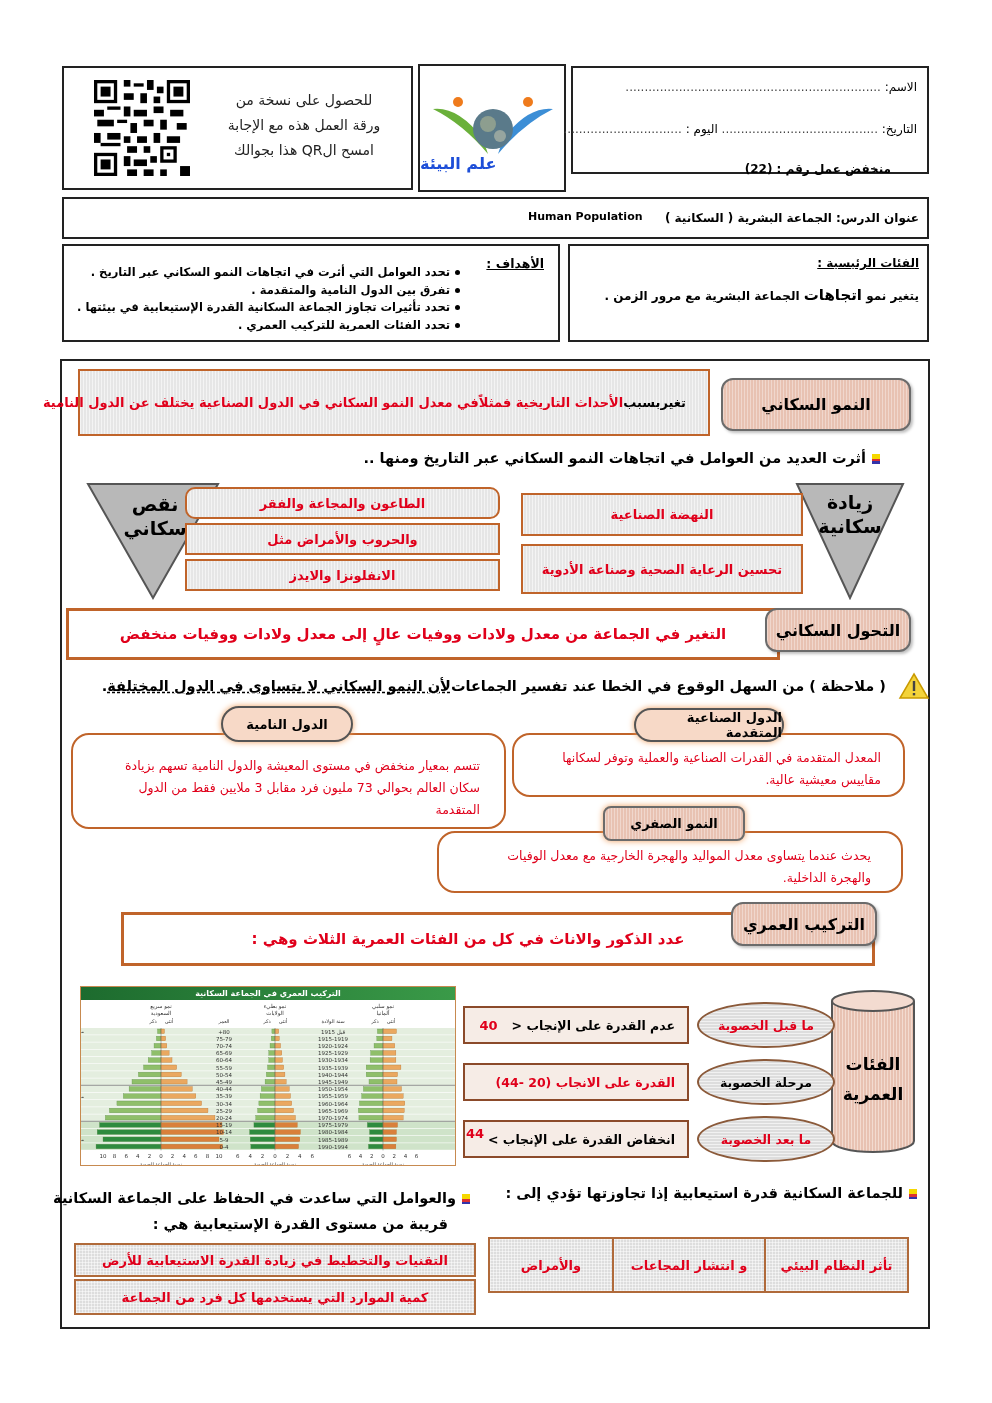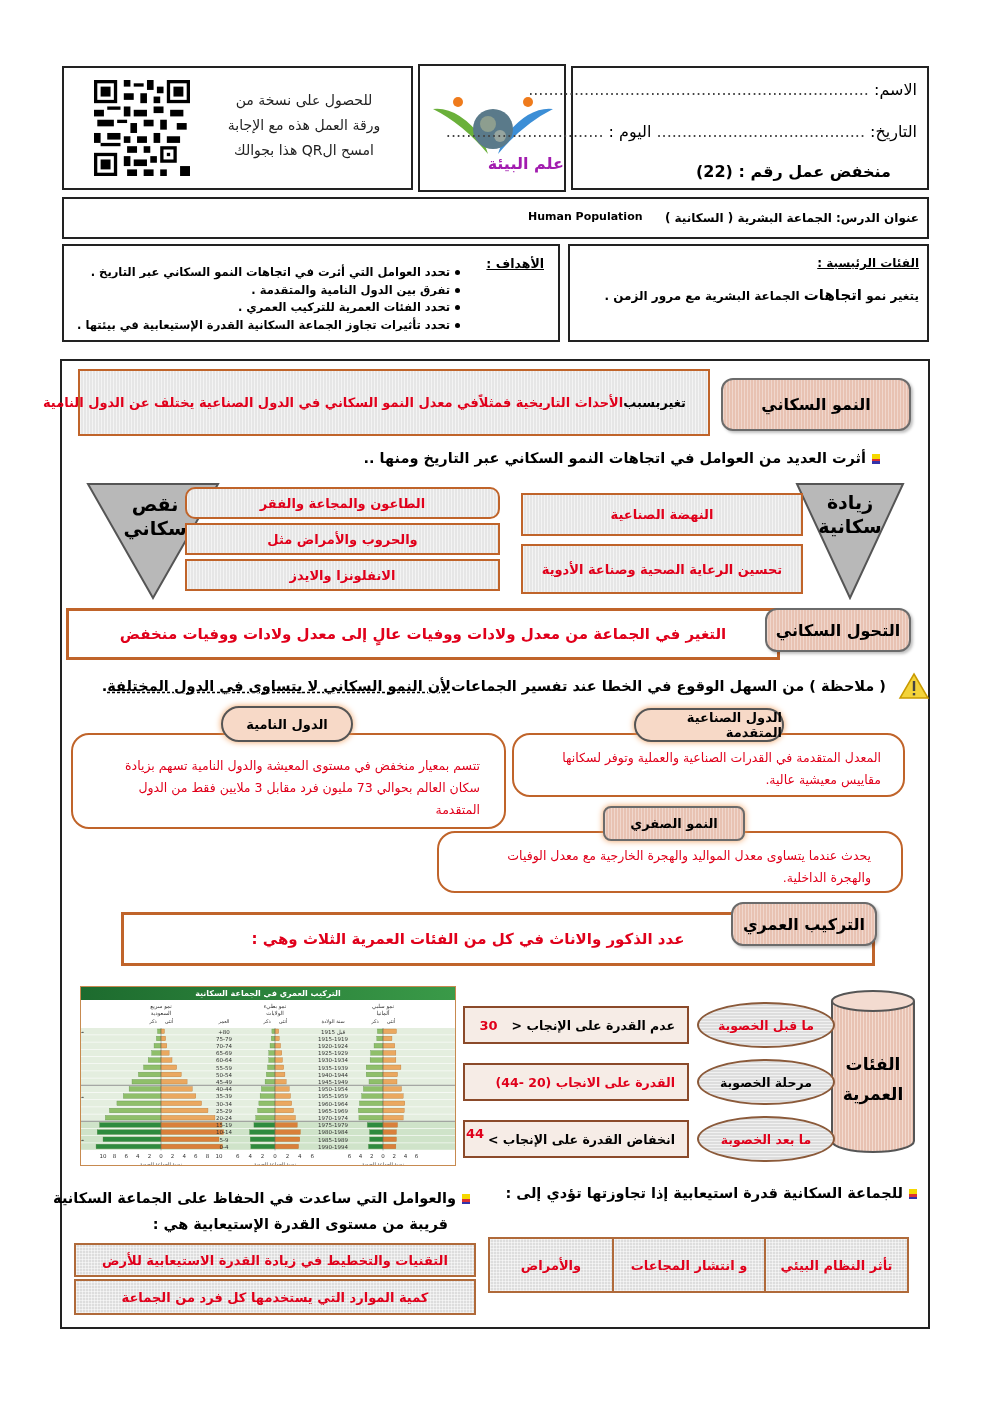--- a/index.html
+++ b/index.html
@@ -88,24 +88,24 @@
 <div class="box" style="left:418px;top:64px;width:148px;height:128px;">
   <svg class="abs" style="left:8px;top:18px" width="130" height="90" viewBox="0 0 130 90">
     <path d="M5 25 Q30 22 55 55 L60 70 Q35 40 5 25Z" fill="#6ab03a"></path>
     <path d="M125 25 Q100 22 75 55 L70 70 Q95 40 125 25Z" fill="#3c8ed6"></path>
     <circle cx="30" cy="18" r="5" fill="#ef7b1c"></circle>
     <circle cx="100" cy="18" r="5" fill="#ef7b1c"></circle>
     <circle cx="65" cy="45" r="20" fill="#5a7a8a"></circle>
     <circle cx="60" cy="40" r="8" fill="#9aa890" opacity=".8"></circle>
     <circle cx="72" cy="52" r="6" fill="#b0b8a8" opacity=".7"></circle>
   </svg>
-  <div class="abs" style="left:0;top:88px;width:100%;text-align:right;font-weight:bold;font-size:16px;color:#a21caf;">علم البيئة</div>
-</div>
-
-<div class="box" style="left:571px;top:66px;width:358px;height:124px;font-size:16px;">
+  <div class="abs" style="left:0;top:88px;width:100%;text-align:left;font-weight:bold;font-size:16px;color:#1d4ed8;">علم البيئة</div>
+</div>
+
+<div class="box" style="left:571px;top:66px;width:358px;height:108px;font-size:12px;">
   <div class="abs" style="right:10px;top:12px;white-space:nowrap;">
     <span>الاسم:</span>
     <span style="color:#444;">...................................................................</span>
   </div>
   <div class="abs" style="right:10px;top:54px;white-space:nowrap;">
     <span>التاريخ:</span>
     <span style="color:#444;">.........................................</span>
     <span>اليوم :</span>
     <span style="color:#444;">...............................</span>
   </div>
@@ -121,22 +121,22 @@
     <span>الجماعة البشرية ( السكانية )</span>
   </div>
   <div class="abs" style="left:464px;top:11px;direction:ltr;font-size:11px;">Human Population</div>
 </div>
 
 <div class="box" style="left:62px;top:244px;width:498px;height:98px;font-size:11.5px;font-weight:bold;">
   <div class="abs" style="right:14px;top:10px;text-decoration:underline;font-size:12.5px;">الأهداف :</div>
   <div class="abs" style="right:98px;top:18px;line-height:17.5px;white-space:nowrap;">
     <div><span class="dot"></span><span>تحدد العوامل التي أثرت في اتجاهات النمو السكاني عبر التاريخ .</span></div>
     <div><span class="dot"></span><span>تفرق بين الدول النامية والمتقدمة .</span></div>
+    <div><span class="dot"></span><span>تحدد تأثيرات تجاوز الجماعة السكانية القدرة الإستيعابية في بيئتها .</span></div>
     <div><span class="dot"></span><span>تحدد الفئات العمرية للتركيب العمري .</span></div>
-    <div><span class="dot"></span><span>تحدد تأثيرات تجاوز الجماعة السكانية القدرة الإستيعابية في بيئتها .</span></div>
   </div>
 </div>
 
 <div class="box" style="left:568px;top:244px;width:361px;height:98px;font-size:12px;font-weight:bold;">
   <div class="abs" style="right:8px;top:10px;text-decoration:underline;">الفئات الرئيسية :</div>
   <div class="abs" style="right:8px;top:40px;white-space:nowrap;">
     <span>يتغير نمو </span><span style="font-size:15px;">اتجاهات</span><span> الجماعة البشرية مع مرور الزمن .</span>
   </div>
 </div>
 
@@ -434,21 +434,21 @@
   </div>
 <div class="ell" style="left:697px;top:1059px;width:138px;height:46px;">
     <span>مرحلة الخصوبة</span>
   </div>
 <div class="ell" style="left:697px;top:1116px;width:138px;height:46px;">
     <span class="red">ما بعد الخصوبة</span>
   </div>
 
 <div class="agebox" style="left:463px;top:1006px;width:226px;height:38px;">
   <span>عدم القدرة على الإنجاب &lt;</span>
-    <span class="red" style="margin-right:14px;font-size:13px;">30</span>
+    <span class="red" style="margin-right:14px;font-size:13px;">40</span>
 </div>
 <div class="agebox" style="left:463px;top:1063px;width:226px;height:38px;">
   <span class="red">القدرة على الانجاب (20 -44)</span>
 </div>
 <div class="agebox" style="left:463px;top:1120px;width:226px;height:38px;">
   <span>انخفاض القدرة على الإنجاب &gt;</span>
     <span class="red" style="margin-right:4px;position:relative;top:-6px;font-size:13px;">44</span>
 </div>
 
 <div class="abs" style="right:75px;top:1185px;font-size:14.5px;font-weight:bold;white-space:nowrap;">

